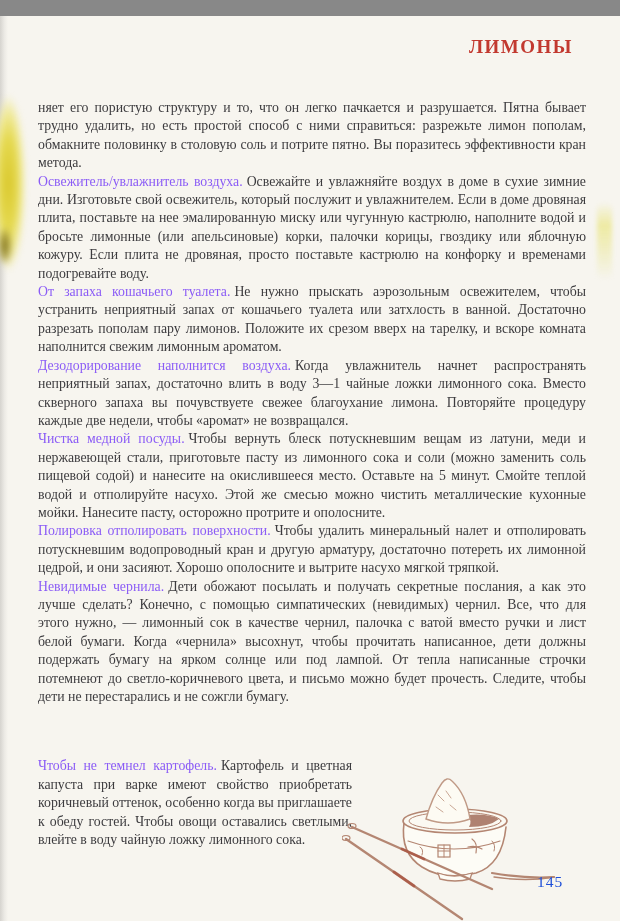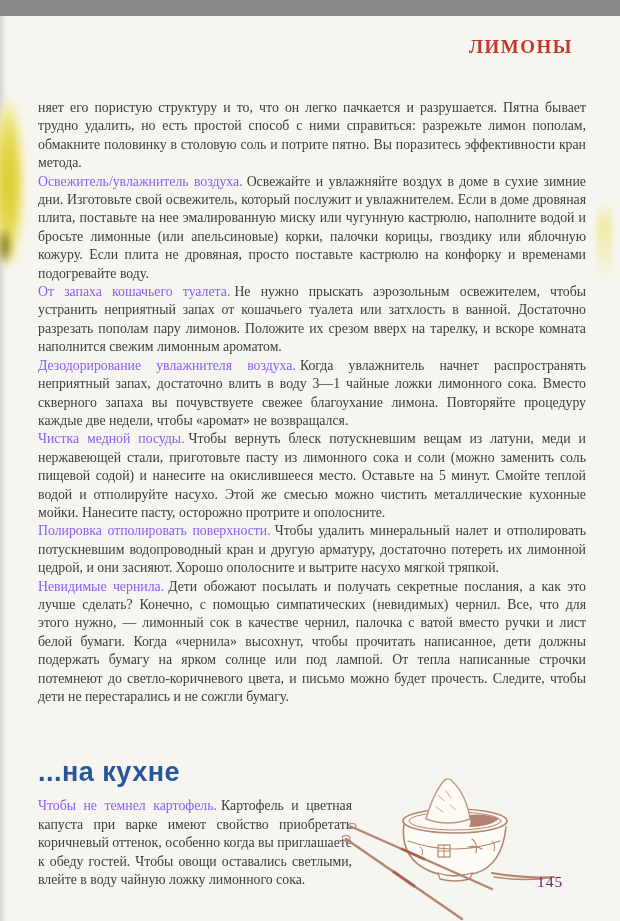--- a/index.html
+++ b/index.html
@@ -58,47 +58,46 @@
   .kitchen-para {
     width:314px;
     font-size:13.8px; line-height:18.5px;
     color:#3c3b3e; text-align:justify;
   }
   .illustration {
     position:absolute; left:342px; top:745px; width:240px; height:160px;
   }
   .page-number {
     position:absolute; left:537px; top:857px;
-    font-size:15.5px; color:#701a75; letter-spacing:1px;
+    font-size:15.5px; color:#1d4ed8; letter-spacing:1px;
   }
 </style>
 </head>
 <body>
 
 <div class="page">
 
   <div class="page-edge-left"></div>
   <div class="lemon-blob"></div>
   <div class="lemon-dark-spot"></div>
   <div class="right-smudge"></div>
 
   <div class="running-head">ЛИМОНЫ</div>
 
   <div class="text-block">
     <p class="para"><span>няет его пористую структуру и то, что он легко пачкается и разрушается. Пятна бывает трудно удалить, но есть простой способ с ними справиться: разрежьте лимон пополам, обмакните половинку в столовую соль и потрите пятно. Вы поразитесь эффективности кран метода.</span></p>
     <p class="para"><span class="lead">Освежитель/увлажнитель воздуха.</span><span>Освежайте и увлажняйте воздух в доме в сухие зимние дни. Изготовьте свой освежитель, который послужит и увлажнителем. Если в доме дровяная плита, поставьте на нее эмалированную миску или чугунную кастрюлю, наполните водой и бросьте лимонные (или апельсиновые) корки, палочки корицы, гвоздику или яблочную кожуру. Если плита не дровяная, просто поставьте кастрюлю на конфорку и временами подогревайте воду.</span></p>
     <p class="para"><span class="lead">От запаха кошачьего туалета.</span><span>Не нужно прыскать аэрозольным освежителем, чтобы устранить неприятный запах от кошачьего туалета или затхлость в ванной. Достаточно разрезать пополам пару лимонов. Положите их срезом вверх на тарелку, и вскоре комната наполнится свежим лимонным ароматом.</span></p>
-    <p class="para"><span class="lead">Дезодорирование увлажнителя воздуха.</span><span>Когда увлажнитель начнет распространять неприятный запах, достаточно влить в воду 3—1 чайные ложки лимонного сока. Вместо скверного запаха вы почувствуете свежее благоухание лимона. Повторяйте процедуру каждые две недели, чтобы «аромат» не возвращался.</span></p>
+    <p class="para"><span class="lead">Дезодорирование наполнится воздуха.</span><span>Когда увлажнитель начнет распространять неприятный запах, достаточно влить в воду 3—1 чайные ложки лимонного сока. Вместо скверного запаха вы почувствуете свежее благоухание лимона. Повторяйте процедуру каждые две недели, чтобы «аромат» не возвращался.</span></p>
     <p class="para"><span class="lead">Чистка медной посуды.</span><span>Чтобы вернуть блеск потускневшим вещам из латуни, меди и нержавеющей стали, приготовьте пасту из лимонного сока и соли (можно заменить соль пищевой содой) и нанесите на окислившееся место. Оставьте на 5 минут. Смойте теплой водой и отполируйте насухо. Этой же смесью можно чистить металлические кухонные мойки. Нанесите пасту, осторожно протрите и ополосните.</span></p>
     <p class="para"><span class="lead">Полировка отполировать поверхности.</span><span>Чтобы удалить минеральный налет и отполировать потускневшим водопроводный кран и другую арматуру, достаточно потереть их лимонной цедрой, и они засияют. Хорошо ополосните и вытрите насухо мягкой тряпкой.</span></p>
     <p class="para"><span class="lead">Невидимые чернила.</span><span>Дети обожают посылать и получать секретные послания, а как это лучше сделать? Конечно, с помощью симпатических (невидимых) чернил. Все, что для этого нужно, — лимонный сок в качестве чернил, палочка с ватой вместо ручки и лист белой бумаги. Когда «чернила» высохнут, чтобы прочитать написанное, дети должны подержать бумагу на ярком солнце или под лампой. От тепла написанные строчки потемнеют до светло-коричневого цвета, и письмо можно будет прочесть. Следите, чтобы дети не перестарались и не сожгли бумагу.</span></p>
   </div>
 
   <div class="kitchen">
-    <div class="kitchen-title">...на кухне</div>
     <p class="kitchen-para"><span class="lead">Чтобы не темнел картофель.</span><span>Картофель и цветная капуста при варке имеют свойство приобретать коричневый оттенок, особенно когда вы приглашаете к обеду гостей. Чтобы овощи оставались светлыми, влейте в воду чайную ложку лимонного сока.</span></p>
   </div>
 
   <svg class="illustration" viewBox="0 0 240 160" xmlns="http://www.w3.org/2000/svg">
     <g fill="none" stroke="#b48672" stroke-width="1.6" stroke-linecap="round">
 
       <path d="M150 112 q35 6 62 4" stroke-width="2.2"></path>
       <path d="M152 116 q33 5 60 0" stroke-width="1.4"></path>
 
       <path d="M62 62 q-4 30 18 44 q22 14 54 6 q26 -8 30 -46" fill="#fdfcf6"></path>

